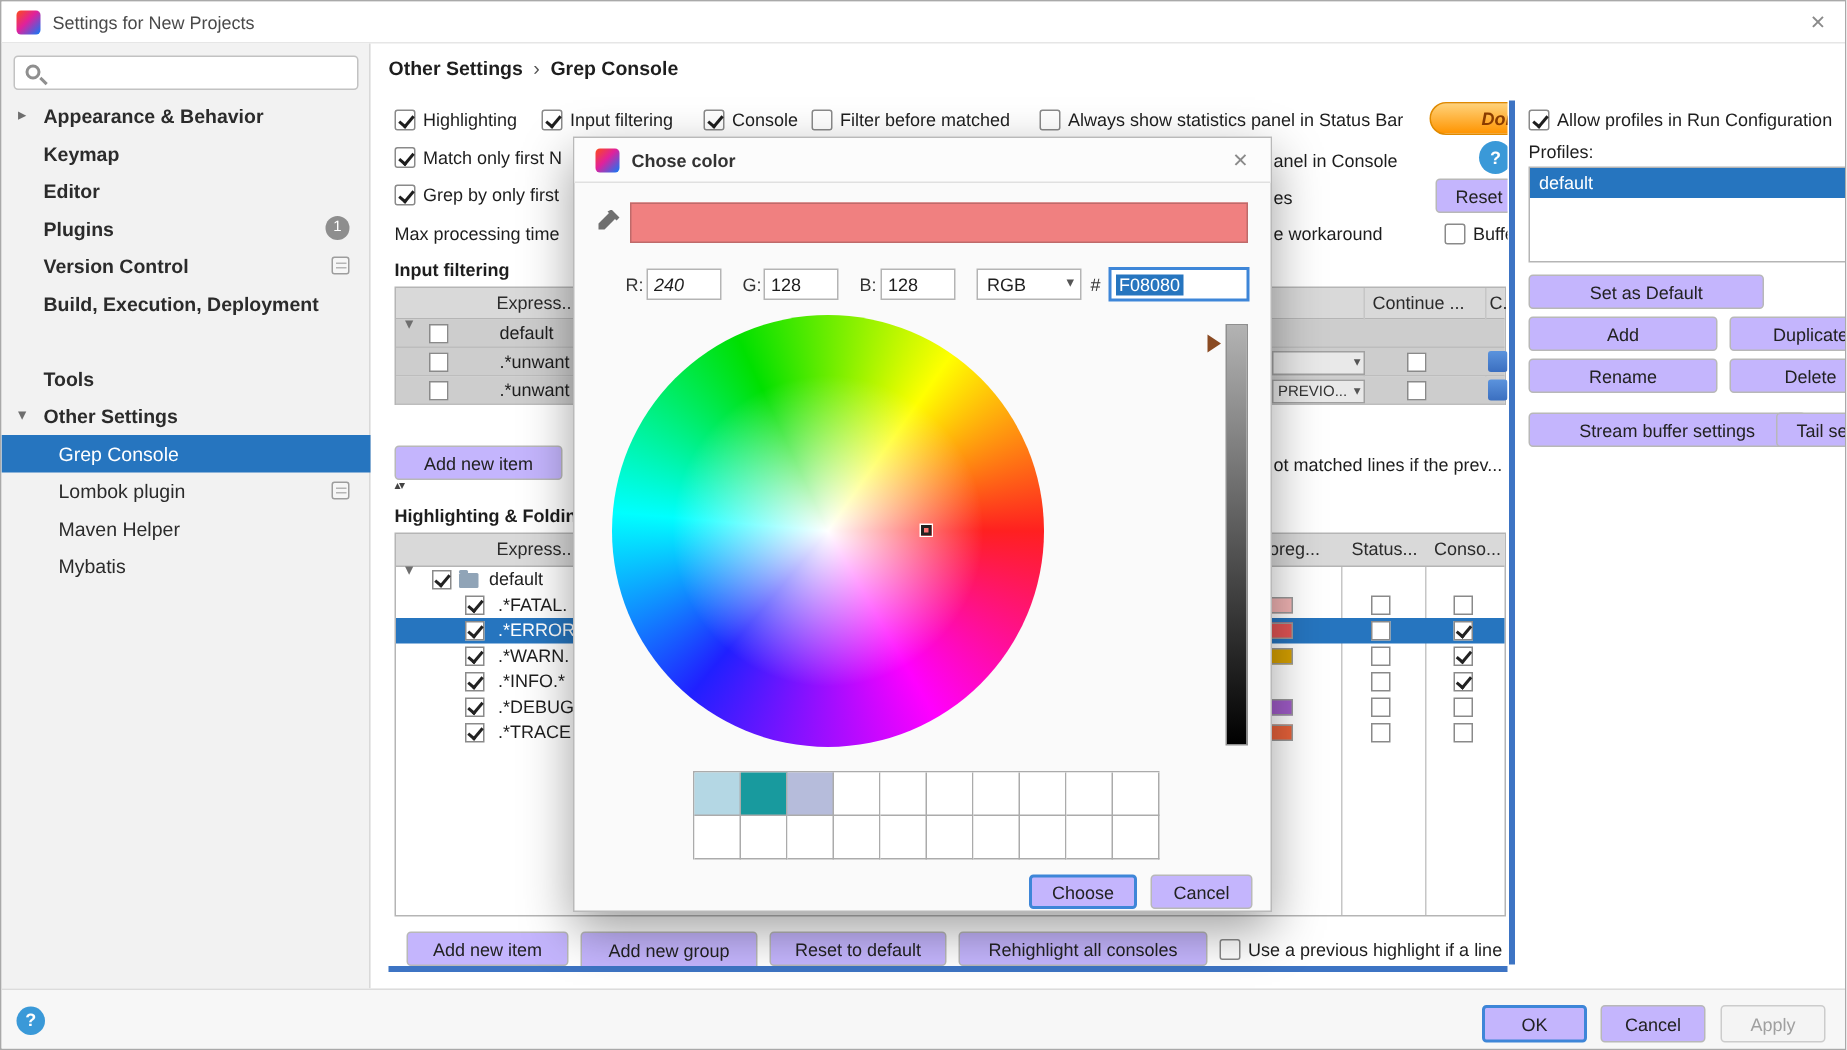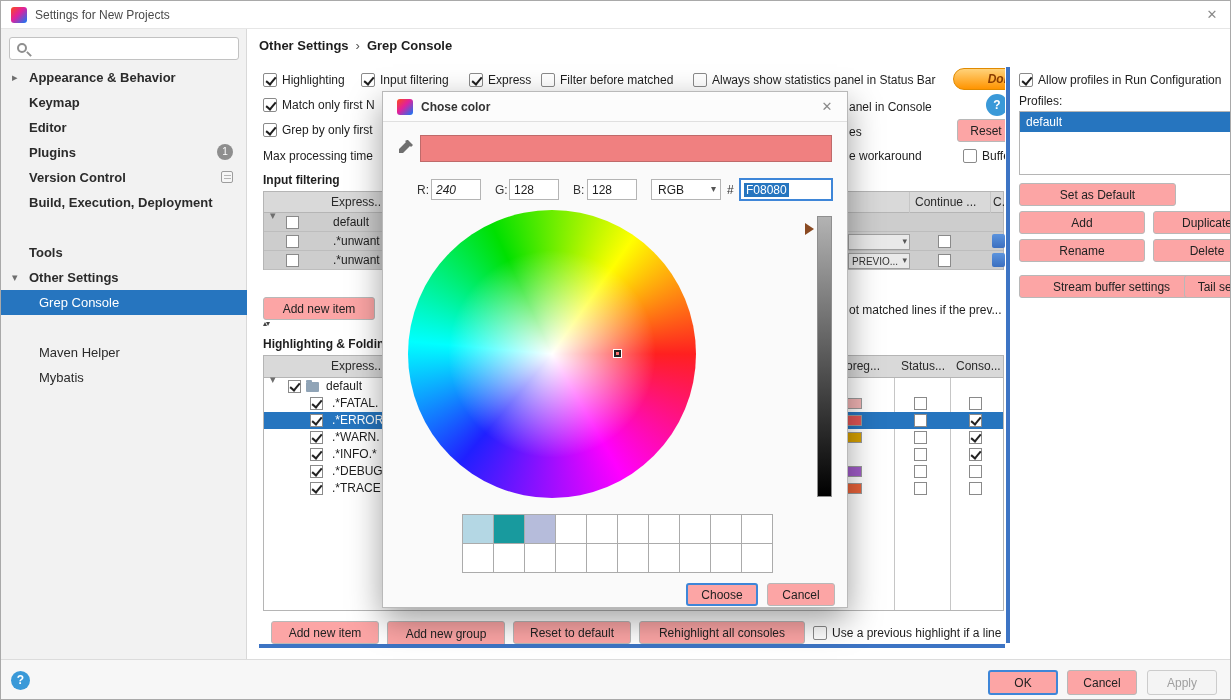--- a/index.html
+++ b/index.html
@@ -27,21 +27,21 @@
 .mini-icon{position:absolute;right:14px;top:6px;width:12px;height:12px;border:1px solid #9d9d9d;border-radius:2px;
   background:linear-gradient(#b5b5b5,#b5b5b5) 2px 3px/7px 1px no-repeat,linear-gradient(#b5b5b5,#b5b5b5) 2px 6px/7px 1px no-repeat,#f6f6f6}
 
 .crumb{position:absolute;top:37px;font-weight:bold;font-size:13px;color:#1e1e1e;white-space:nowrap}
 .crumb .sep{font-weight:normal;color:#555;padding:0 7px}
 
 .main{position:absolute;left:258px;top:64px;width:746px;height:580px;background:#fff;overflow:hidden}
 .cb{position:absolute;display:flex;align-items:center;gap:5px;height:18px;white-space:nowrap;cursor:pointer}
 .cbx{width:14px;height:14px;min-width:14px;border:1px solid #8a8a8a;border-radius:2px;background:#fff;position:relative}
 .cb.on .cbx::after{content:"";position:absolute;left:4px;top:1px;width:4px;height:8px;border:solid #1e1e1e;border-width:0 2px 2px 0;transform:rotate(40deg)}
-.btn{position:absolute;display:flex;align-items:center;justify-content:center;background:#fca5a5;border:1px solid #b8b8b8;border-radius:3px;font-size:12px;color:#222;white-space:nowrap;cursor:pointer}
+.btn{position:absolute;display:flex;align-items:center;justify-content:center;background:#c4b5fd;border:1px solid #b8b8b8;border-radius:3px;font-size:12px;color:#222;white-space:nowrap;cursor:pointer}
 .btn.focus{border:2px solid #3e86d8}
 .btn.disabled{color:#a0a0a0;border-color:#cccccc;background:#f4f4f4}
 .donate{position:absolute;border-radius:11px;background:linear-gradient(#ffd27a,#ff9400);border:1px solid #e08a00;color:#8a3c00;font-style:italic;font-weight:bold;display:flex;align-items:center;justify-content:center;cursor:pointer}
 .helpq{position:absolute;width:22px;height:22px;border-radius:50%;background:#3a99d8;color:#fff;font-weight:bold;text-align:center;line-height:22px;cursor:pointer}
 .sec-label{position:absolute;font-weight:bold;white-space:nowrap}
 .frag{position:absolute;white-space:nowrap}
 .table{position:absolute;border:1px solid #b5b5b5;background:#fff}
 .thead{position:absolute;left:0;top:0;right:0;background:#d9d9d9;border-bottom:1px solid #b5b5b5}
 .th{position:absolute;top:3px;white-space:nowrap;color:#2b2b2b}
 .trow{position:absolute;left:0;right:0;cursor:pointer}
@@ -123,20 +123,24 @@
     <div class="tree-item bold" style="top:211px">
       <span class="tlabel">Tools</span>
     </div>
     <div class="tree-item bold" style="top:236px">
       <span class="chev">▾</span>
       <span class="tlabel">Other Settings</span>
     </div>
     <div class="tree-item child selected" style="top:261px">
       <span class="tlabel">Grep Console</span>
     </div>
+    <div class="tree-item child" style="top:286px">
+      <span class="tlabel">Lombok plugin</span>
+      <span class="mini-icon"></span>
+    </div>
     <div class="tree-item child" style="top:311px">
       <span class="tlabel">Maven Helper</span>
     </div>
     <div class="tree-item child" style="top:336px">
       <span class="tlabel">Mybatis</span>
     </div>
   </div>
 
   <div class="crumb" style="left:258px">
     <span>Other Settings</span><span class="sep">›</span><span>Grep Console</span>
@@ -147,21 +151,21 @@
     <div class="cb on" style="left:4px;top:6px">
       <span class="cbx"></span>
         <span>Highlighting</span>
     </div>
     <div class="cb on" style="left:102px;top:6px">
       <span class="cbx"></span>
         <span>Input filtering</span>
     </div>
     <div class="cb on" style="left:210px;top:6px">
       <span class="cbx"></span>
-        <span>Express</span>
+        <span>Console</span>
     </div>
     <div class="cb" style="left:282px;top:6px">
       <span class="cbx"></span>
         <span>Filter before matched</span>
     </div>
     <div class="cb" style="left:434px;top:6px">
       <span class="cbx"></span>
         <span>Always show statistics panel in Status Bar</span>
     </div>
     <div class="donate" style="left:694px;top:3px;width:110px;height:22px">Donate</div>

